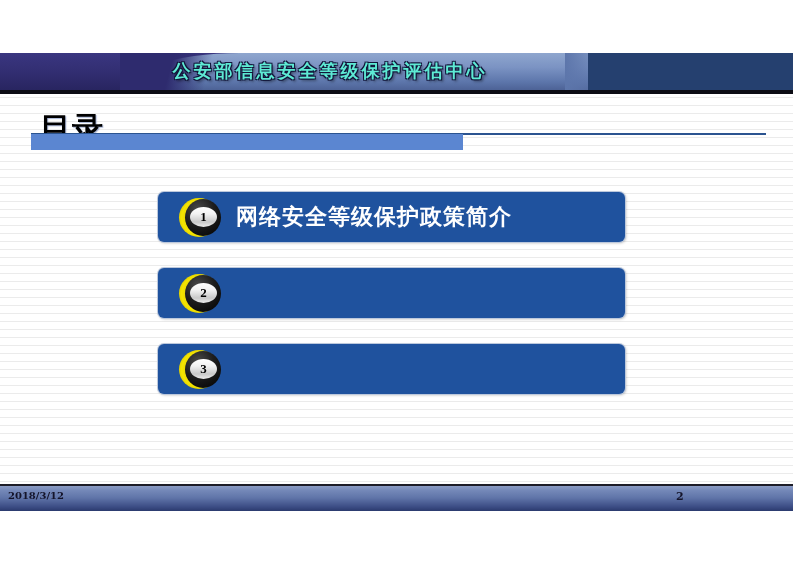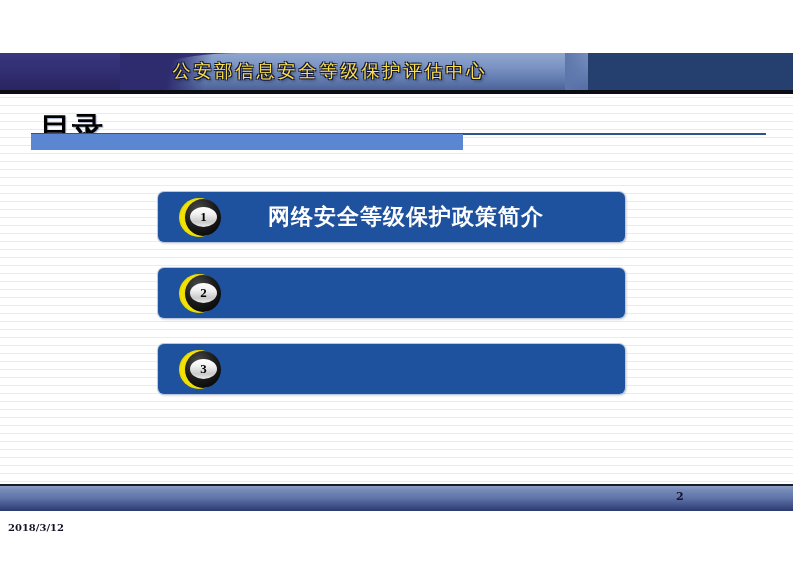--- a/index.html
+++ b/index.html
@@ -110,24 +110,24 @@
     left: 0; bottom: 0;
     width: 793px; height: 4px;
     background: #0c0c14;
   }
   .banner-title {
     position: absolute;
     left: 120px; top: 6px;
     width: 420px;
     text-align: center;
     font-family: "DejaVu Serif", "Liberation Serif", serif;
-    font-weight: normal;
+    font-weight: bold;
     font-size: 18px;
     letter-spacing: 3px;
-    color: #fde047;
+    color: #5eead4;
     text-shadow:
        1px 1px 0 #12163a,
       -1px 1px 0 #12163a,
        1px -1px 0 #12163a,
       -1px -1px 0 #12163a,
        2px 2px 3px rgba(0,0,0,.55);
     white-space: nowrap;
   }
 
   
@@ -211,39 +211,37 @@
     position: absolute;
     left: 78px;
     top: 0;
     height: 62px;
     line-height: 50px;
     font-size: 22px;
     font-weight: bold;
     color: #ffffff;
     letter-spacing: 1px;
     white-space: nowrap;
-    margin-left: 32px;
   }
 
   
   .footer {
     position: absolute;
     left: 0; top: 484px;
     width: 793px; height: 25px;
     background: linear-gradient(to bottom, #8b9cc4 0%, #7488b8 18%, #5f74a8 48%, #3d4e86 82%, #2b3a6e 100%);
     border-top: 2px solid #1d1d28;
   }
   .footer-date {
     position: absolute;
     left: 8px; top: 4px;
     font-size: 10px;
     font-weight: bold;
     color: #14142a;
     font-family: "DejaVu Serif", "Liberation Serif", serif;
-    margin-top: 32px;
   }
   .footer-page {
     position: absolute;
     left: 676px; top: 4px;
     font-size: 11px;
     font-weight: bold;
     color: #14142a;
     font-family: "DejaVu Serif", "Liberation Serif", serif;
   }
 </style>

